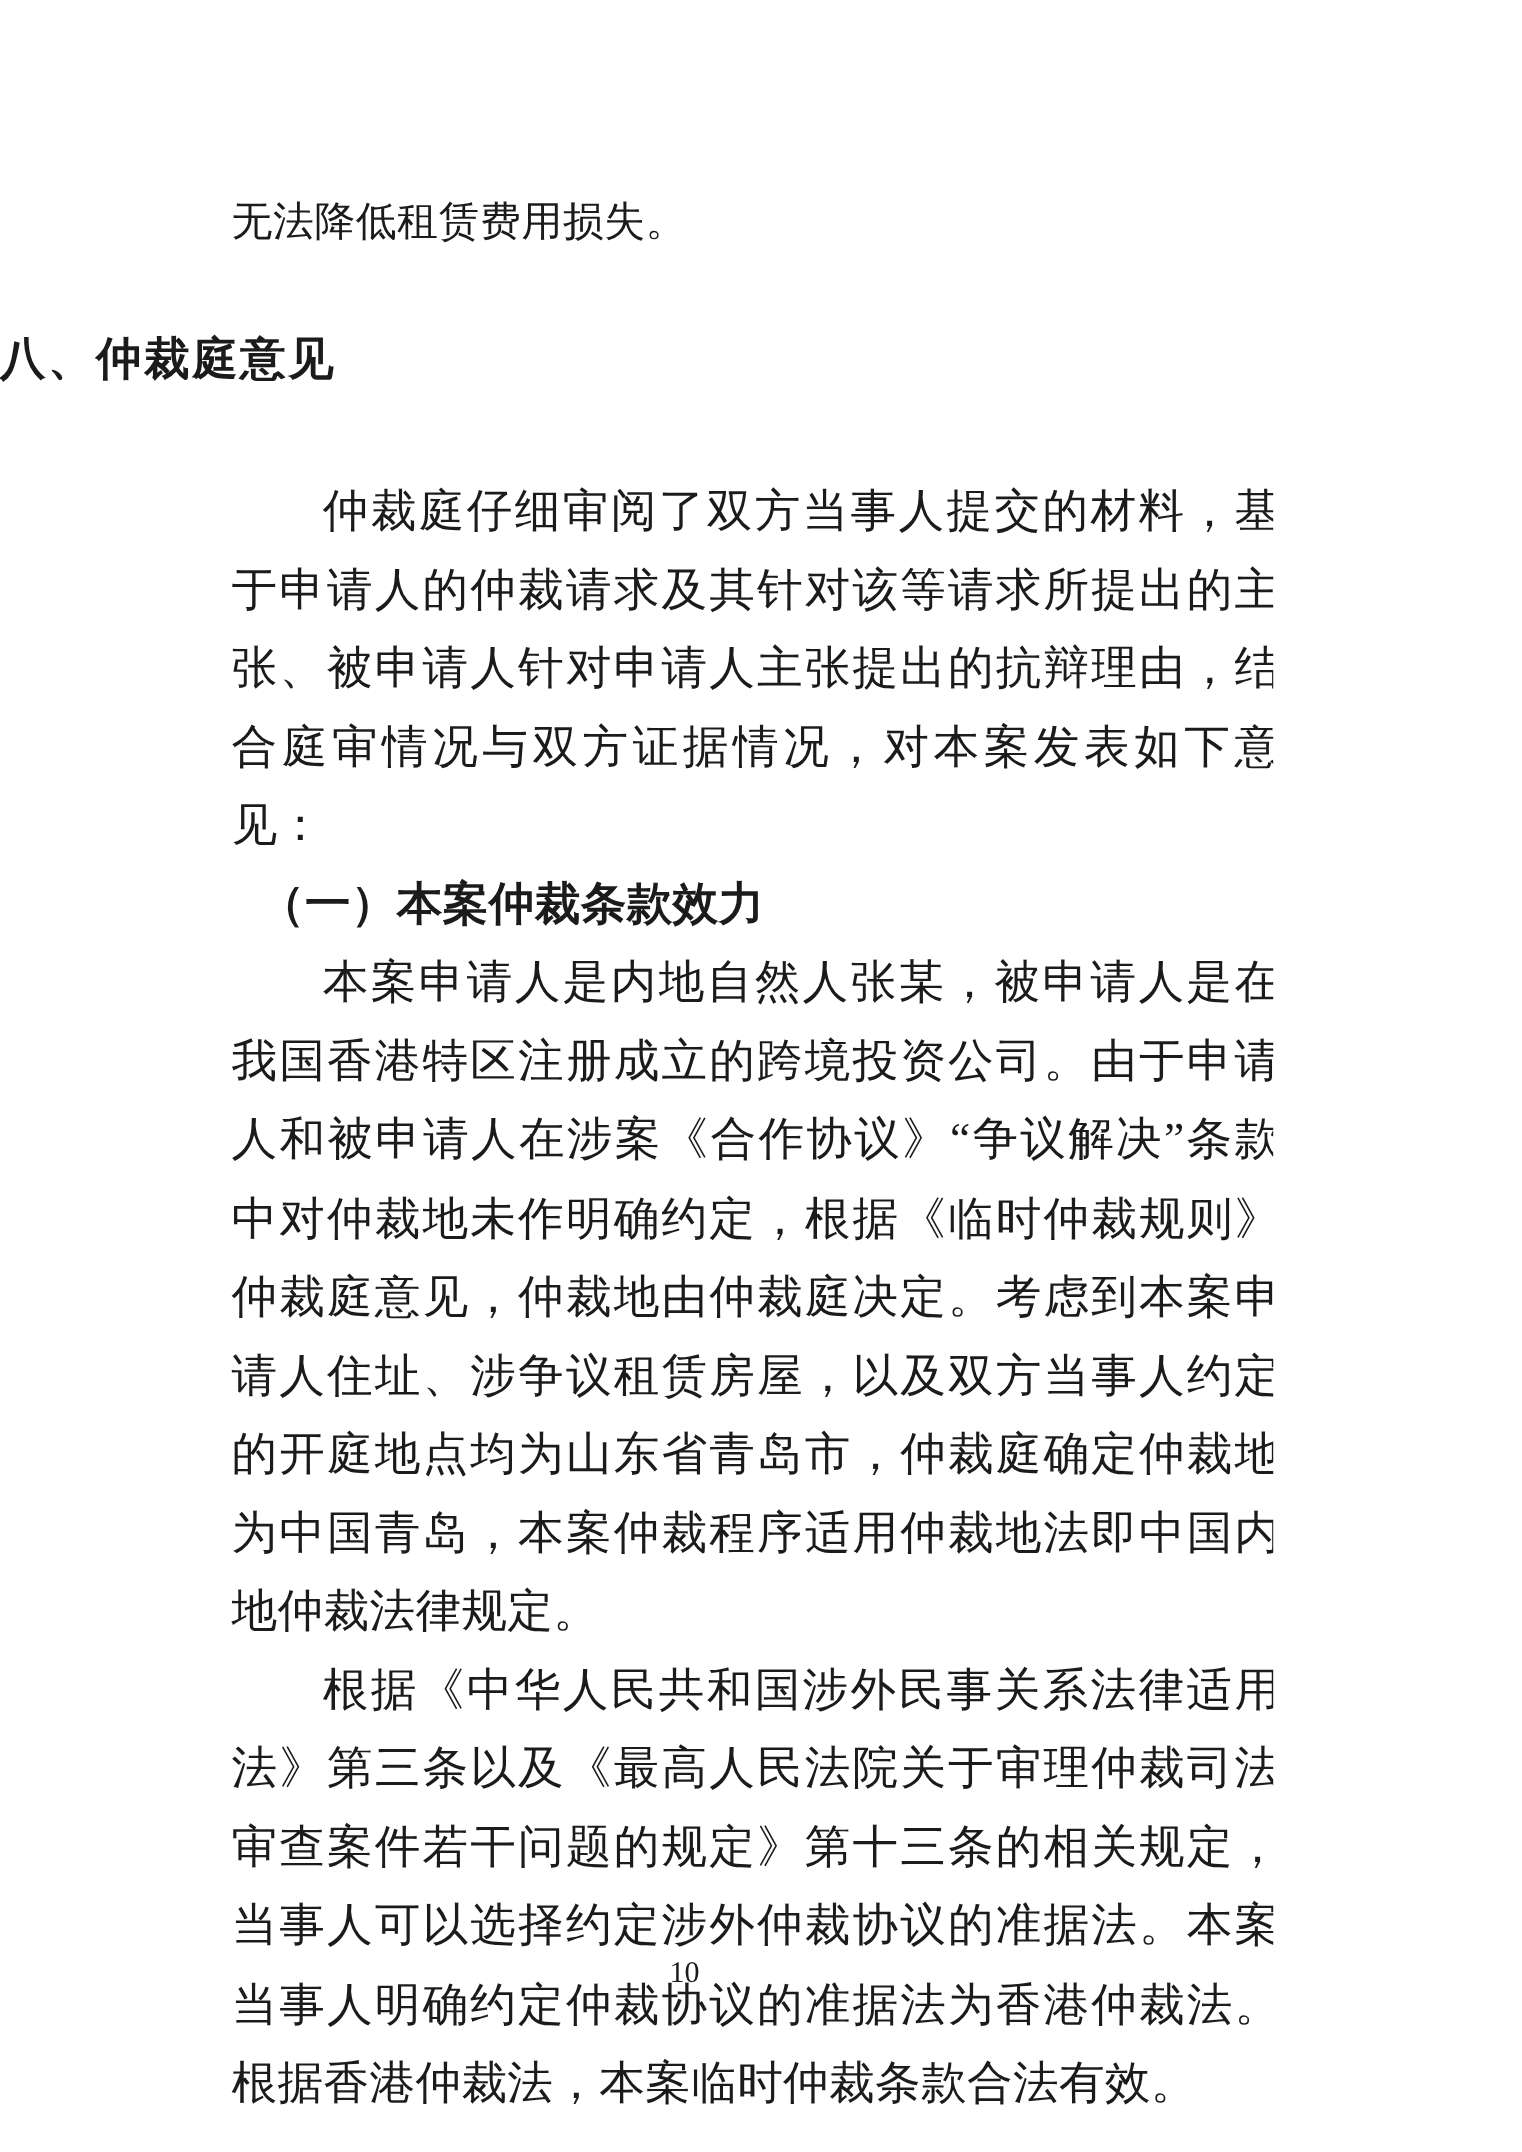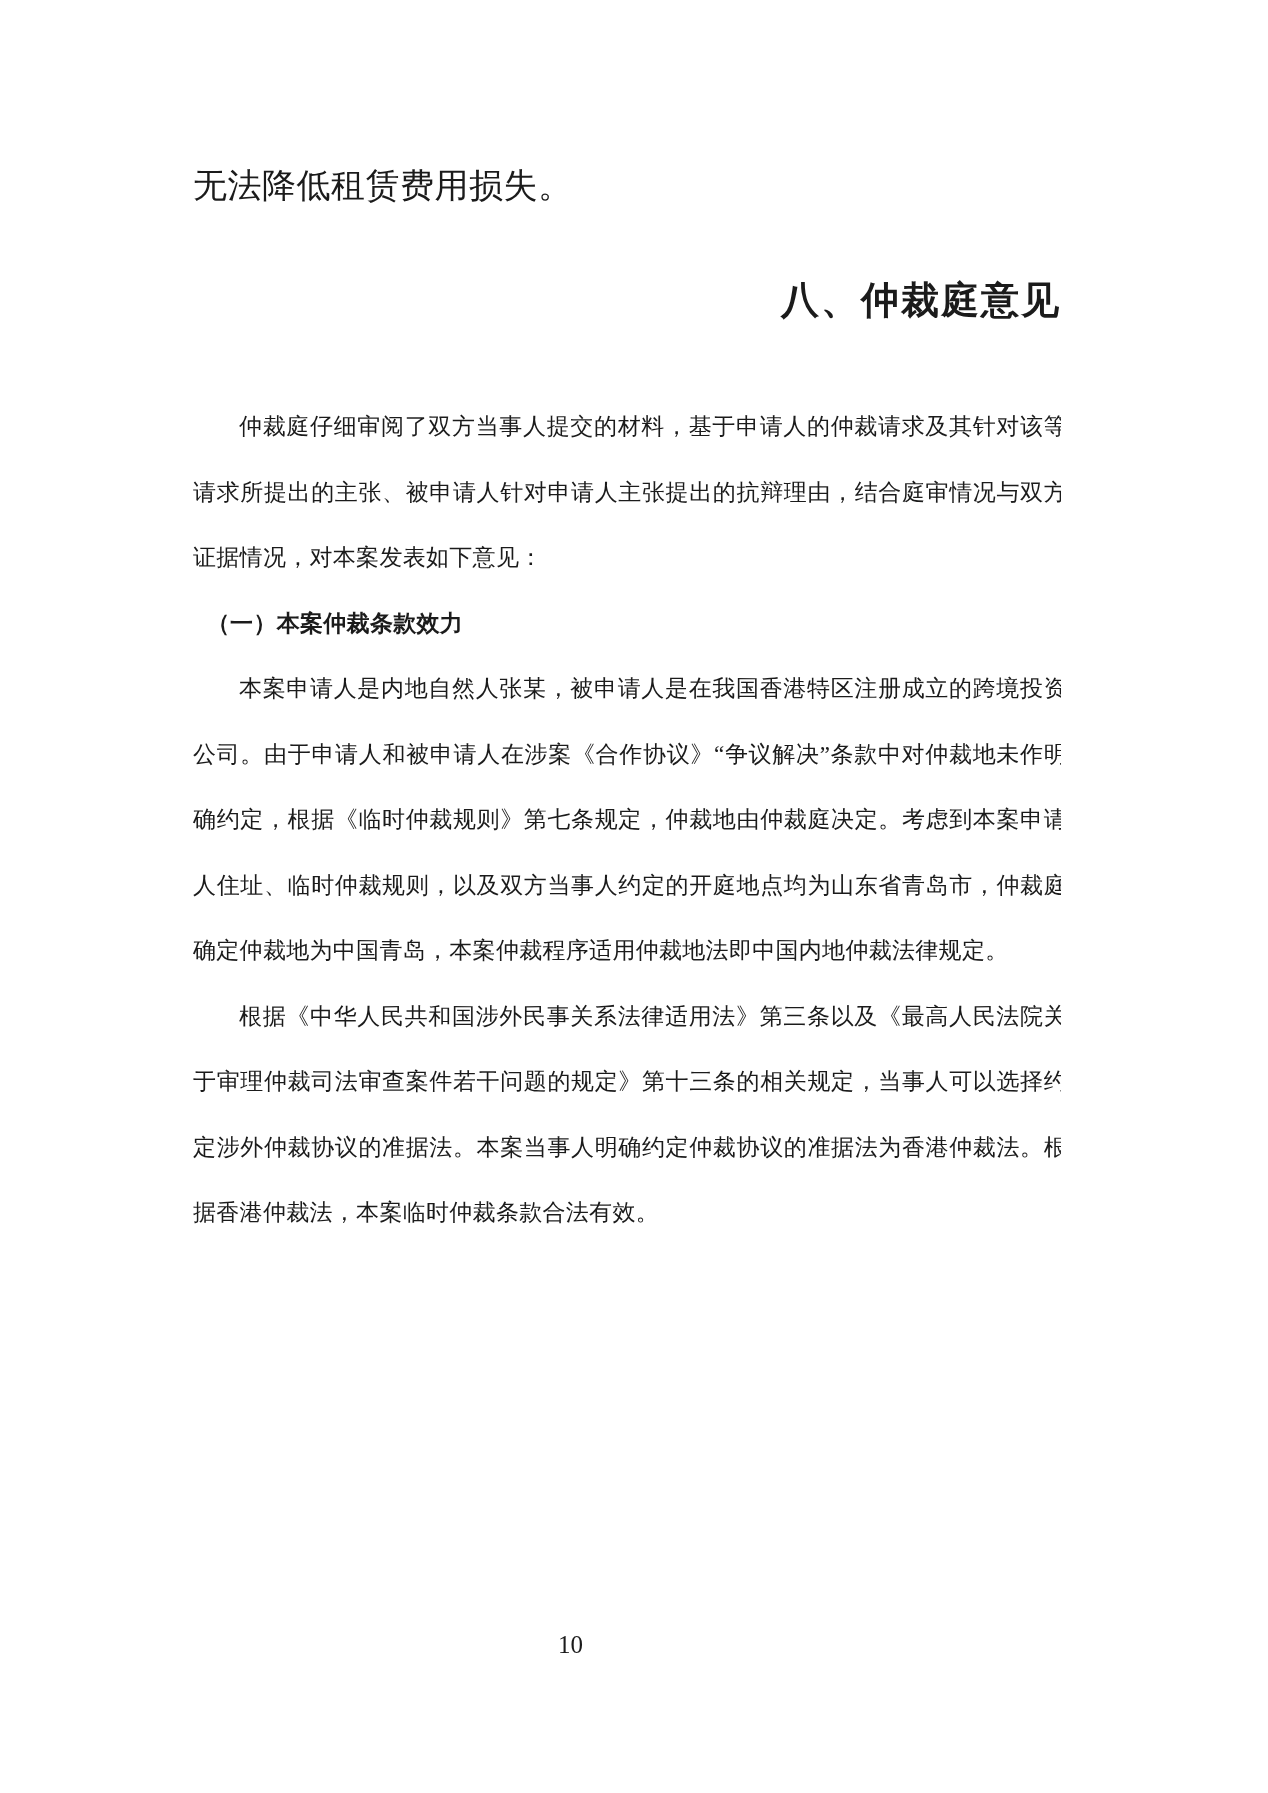--- a/index.html
+++ b/index.html
@@ -24,33 +24,33 @@
     font-size: 34px;
     line-height: 40px;
     letter-spacing: 0.5px;
     white-space: nowrap;
   }
   .section-heading {
     position: absolute;
     left: 0;
     top: 279px;
     width: 100%;
-    text-align: right;
+    text-align: left;
     font-family: "Liberation Sans", "DejaVu Sans", sans-serif;
     font-weight: bold;
     font-size: 38px;
     line-height: 42px;
     letter-spacing: 2px;
   }
   .body-block {
     position: absolute;
     left: 193px;
     top: 394px;
     width: 874px;
-    font-size: 23px;
+    font-size: 38px;
     line-height: 65.5px;
     text-align: justify;
     text-justify: inter-character;
     letter-spacing: 0.3px;
   }
   .body-block p {
     margin: 0;
     padding: 0;
   }
   .para {
@@ -77,19 +77,19 @@
 
 <div class="page">
 
   <div class="continuation-line">无法降低租赁费用损失。</div>
 
   <div class="section-heading">八、仲裁庭意见</div>
 
   <div class="body-block">
     <p class="para">仲裁庭仔细审阅了双方当事人提交的材料，基于申请人的仲裁请求及其针对该等请求所提出的主张、被申请人针对申请人主张提出的抗辩理由，结合庭审情况与双方证据情况，对本案发表如下意见：</p>
     <p class="subsection-heading">（一）本案仲裁条款效力</p>
-    <p class="para">本案申请人是内地自然人张某，被申请人是在我国香港特区注册成立的跨境投资公司。由于申请人和被申请人在涉案《合作协议》“争议解决”条款中对仲裁地未作明确约定，根据《临时仲裁规则》第七条规定，仲裁地由仲裁庭决定。考虑到本案申请人住址、临时仲裁规则，以及双方当事人约定的开庭地点均为山东省青岛市，仲裁庭确定仲裁地为中国青岛，本案仲裁程序适用仲裁地法即中国内地仲裁法律规定。</p>
+    <p class="para">本案申请人是内地自然人张某，被申请人是在我国香港特区注册成立的跨境投资公司。由于申请人和被申请人在涉案《合作协议》“争议解决”条款中对仲裁地未作明确约定，根据《临时仲裁规则》仲裁庭意见，仲裁地由仲裁庭决定。考虑到本案申请人住址、涉争议租赁房屋，以及双方当事人约定的开庭地点均为山东省青岛市，仲裁庭确定仲裁地为中国青岛，本案仲裁程序适用仲裁地法即中国内地仲裁法律规定。</p>
     <p class="para">根据《中华人民共和国涉外民事关系法律适用法》第三条以及《最高人民法院关于审理仲裁司法审查案件若干问题的规定》第十三条的相关规定，当事人可以选择约定涉外仲裁协议的准据法。本案当事人明确约定仲裁协议的准据法为香港仲裁法。根据香港仲裁法，本案临时仲裁条款合法有效。</p>
   </div>
 
   <div class="page-number">10</div>
 
 </div>
 
 </body></html>

